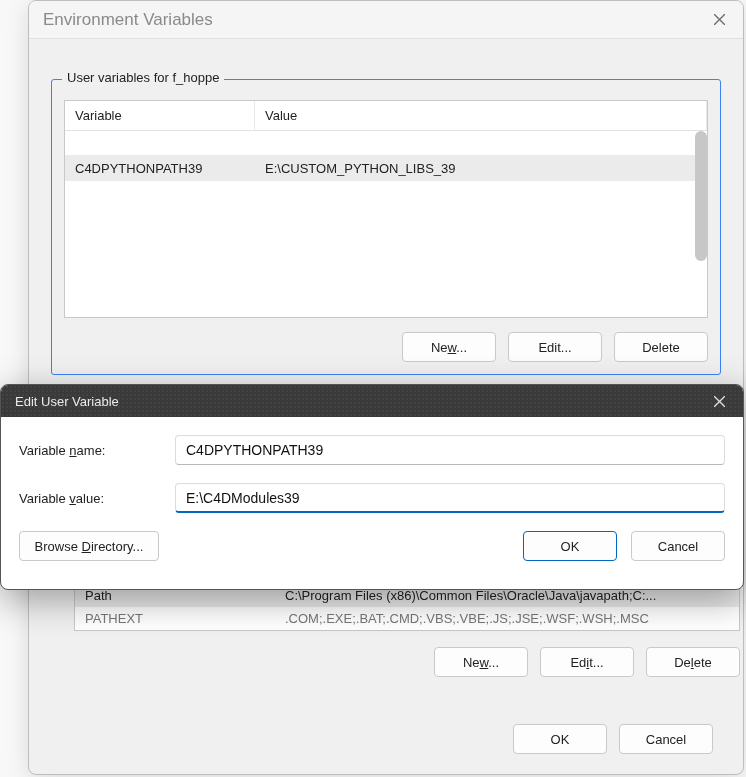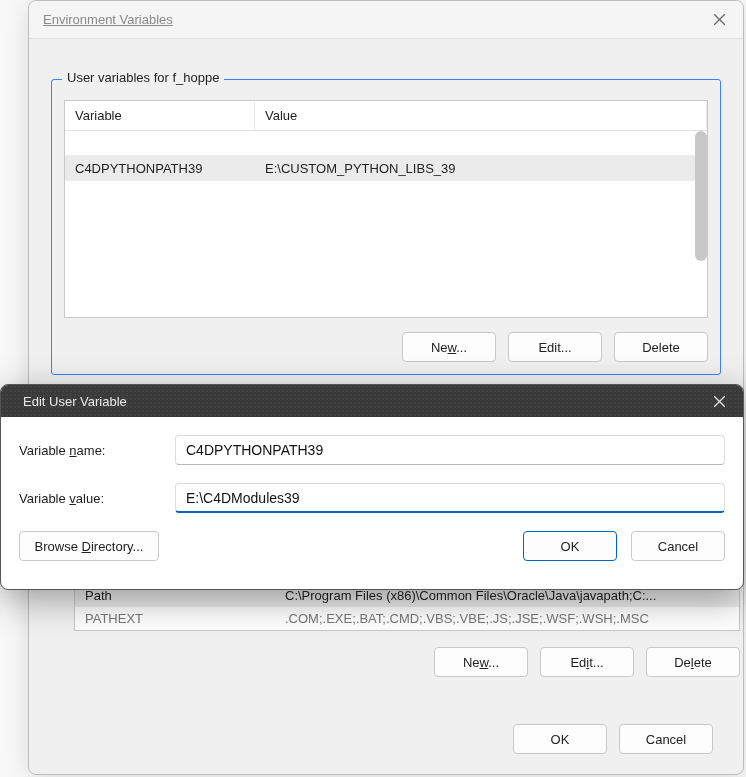--- a/index.html
+++ b/index.html
@@ -16,21 +16,21 @@
     box-shadow: 0 4px 24px rgba(0,0,0,.12);
     overflow: hidden;
   }
   .env-titlebar {
     height: 38px;
     display: flex; align-items: center; justify-content: space-between;
     padding: 0 0 0 14px;
     border-bottom: 1px solid #e0e0e0;
     background: #f5f5f5;
   }
-  .env-title { font-size: 13px; color: #8a8a8a; text-decoration: underline; }
+  .env-title { font-size: 17px; color: #8a8a8a; }
   .env-close {
     width: 48px; height: 38px;
     display: flex; align-items: center; justify-content: center;
     color: #6b6b6b; font-size: 15px;
   }
   .env-body { padding: 14px 22px 18px 22px; }
 
   
   .groupbox {
     position: relative;
@@ -135,21 +135,21 @@
     border-radius: 8px;
     box-shadow: 0 10px 36px rgba(0,0,0,.35);
     overflow: hidden;
   }
   .modal-titlebar {
     height: 32px;
     background: #3a3a3a;
     background-image: radial-gradient(rgba(255,255,255,.04) 1px, transparent 1px);
     background-size: 4px 4px;
     display: flex; align-items: center; justify-content: space-between;
-    padding: 0 0 0 22px;
+    padding: 0 0 0 14px;
     color: #eaeaea;
   }
   .modal-title { font-size: 13px; }
   .modal-close {
     width: 48px; height: 32px;
     display: flex; align-items: center; justify-content: center;
     color: #e0e0e0; font-size: 14px;
   }
   .modal-body { padding: 18px 18px 14px 18px; }
 

